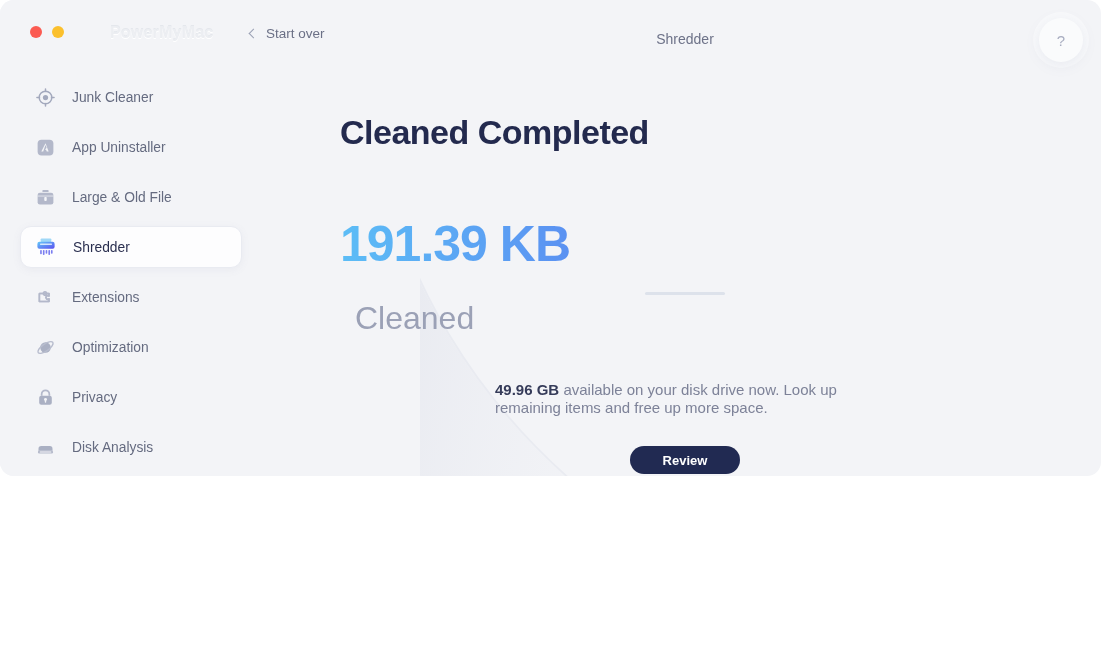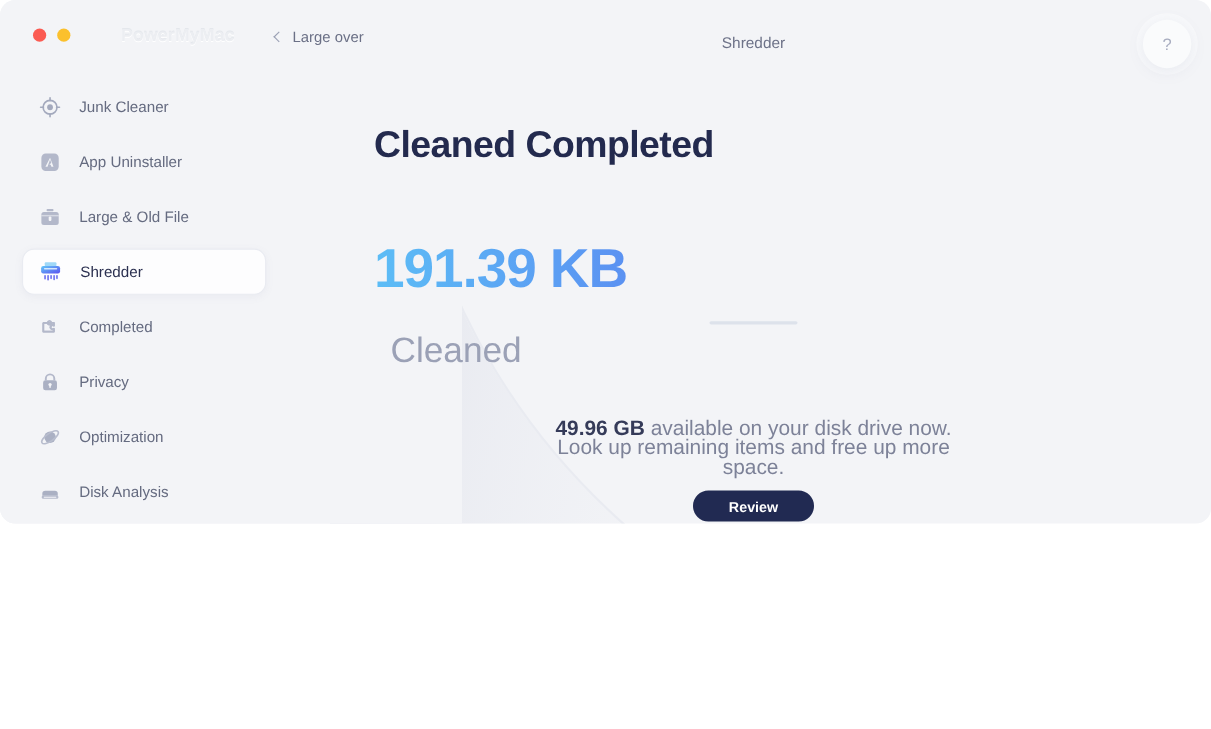--- a/index.html
+++ b/index.html
@@ -130,22 +130,22 @@
   .divider {
     position:absolute; top:292px; left:305px;
     width:80px; height:3px; background:#dde2eb; border-radius:2px;
   }
   .cleaned-word {
     position:absolute; top:300px; left:0; width:690px;
     font-size:32px; font-weight:300; color:#9ba1b6;margin-left:15px;
   }
   .desc {
     position:absolute; top:381px; left:155px;
-    width:380px; text-align:center;
-    font-size:19px; line-height:18px; color:#7d8298;
+    width:380px; text-align:left;
+    font-size:15px; line-height:18px; color:#7d8298;
   }
   .desc b { color:#353b59; font-weight:700; }
   .review-btn {
     position:absolute; top:446px; left:290px;
     width:110px; height:28px; border-radius:14px;
     background:#212a52;
     display:flex; align-items:center; justify-content:center;
     font-size:13px; font-weight:700; color:#ffffff;
     cursor:pointer;
     text-align:center;
@@ -177,21 +177,21 @@
   <div class="sidebar">
 
     <div class="titlebar">
       <div class="lights">
         <div class="light red"></div>
         <div class="light yellow"></div>
       </div>
       <div class="app-title">PowerMyMac</div>
       <div class="start-over">
         <span class="chev"></span>
-        <span>Large over</span>
+        <span>Start over</span>
       </div>
     </div>
 
     <div class="nav">
 
       <div class="nav-item">
         <span class="ico">
           <svg width="21" height="21" viewBox="0 0 24 24" fill="none" stroke="#a3a9bd" stroke-width="1.7">
             <circle cx="12" cy="12" r="7.2"></circle>
               <circle cx="12" cy="12" r="3" fill="#a3a9bd" stroke="none"></circle>
@@ -249,48 +249,48 @@
         <span class="lbl">Shredder</span>
       </div>
 
       <div class="nav-item">
         <span class="ico">
           <svg width="21" height="21" viewBox="0 0 24 24" fill="none" stroke="#b3b8ca" stroke-width="1.8" stroke-linejoin="round">
             <path d="M5 7.5h4.4a2 2 0 1 0 0-.1V7.5m-4.4 0v9h11v-3a2.1 2.1 0 1 1 0-3.2v-2.8z"></path>
             <path d="M5 7.5h4.6M5 7.5v9h11v-2.9a2.1 2.1 0 1 1 0-3.2V7.5H9.6"></path>
           </svg>
         </span>
-        <span class="lbl">Completed</span>
+        <span class="lbl">Extensions</span>
+      </div>
+
+      <div class="nav-item">
+        <span class="ico">
+          <svg width="21" height="21" viewBox="0 0 24 24">
+            <circle cx="12" cy="12" r="6" fill="#aab0c3"></circle>
+            <ellipse cx="12" cy="12" rx="10.2" ry="4" transform="rotate(-35 12 12)" fill="none" stroke="#b8bdce" stroke-width="1.7"></ellipse>
+          </svg>
+        </span>
+        <span class="lbl">Optimization</span>
       </div>
 
       <div class="nav-item">
         <span class="ico">
           <svg width="21" height="21" viewBox="0 0 24 24">
             <path d="M7.6 10V8.2a4.4 4.4 0 0 1 8.8 0V10" fill="none" stroke="#b3b8ca" stroke-width="2"></path>
             <rect x="4.8" y="10" width="14.4" height="10.4" rx="2.4" fill="#aab0c3"></rect>
             <circle cx="12" cy="14.4" r="1.7" fill="#f3f4f7"></circle>
             <rect x="11.2" y="14.9" width="1.6" height="3" rx=".7" fill="#f3f4f7"></rect>
           </svg>
         </span>
         <span class="lbl">Privacy</span>
       </div>
 
       <div class="nav-item">
         <span class="ico">
           <svg width="21" height="21" viewBox="0 0 24 24">
-            <circle cx="12" cy="12" r="6" fill="#aab0c3"></circle>
-            <ellipse cx="12" cy="12" rx="10.2" ry="4" transform="rotate(-35 12 12)" fill="none" stroke="#b8bdce" stroke-width="1.7"></ellipse>
-          </svg>
-        </span>
-        <span class="lbl">Optimization</span>
-      </div>
-
-      <div class="nav-item">
-        <span class="ico">
-          <svg width="21" height="21" viewBox="0 0 24 24">
             <path d="M4 13.4a3 3 0 0 1 3-3h10a3 3 0 0 1 3 3v2.2H4z" fill="#aab0c3"></path>
             <rect x="3.4" y="15.4" width="17.2" height="3.4" rx="1.4" fill="#b6bbcc"></rect>
             <rect x="5.4" y="16.6" width="13.2" height="1" rx=".5" fill="#f3f4f7"></rect>
           </svg>
         </span>
         <span class="lbl">Disk Analysis</span>
       </div>
 
     </div>
 

